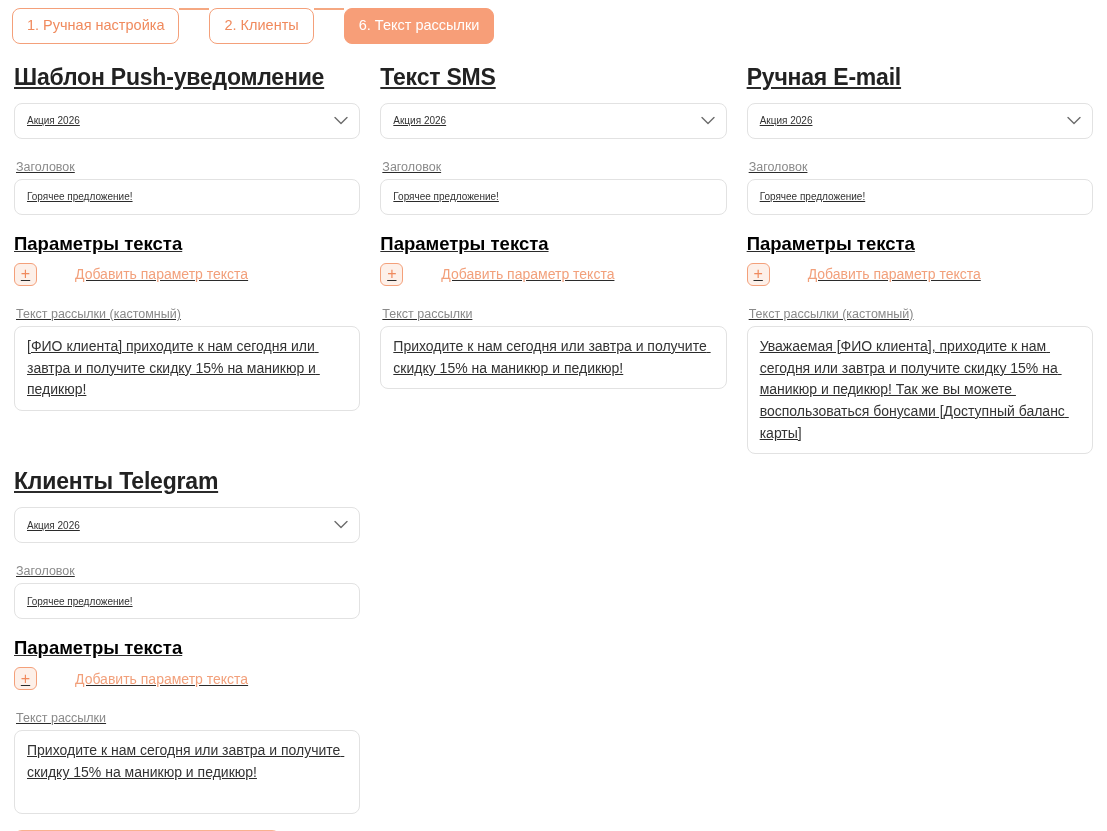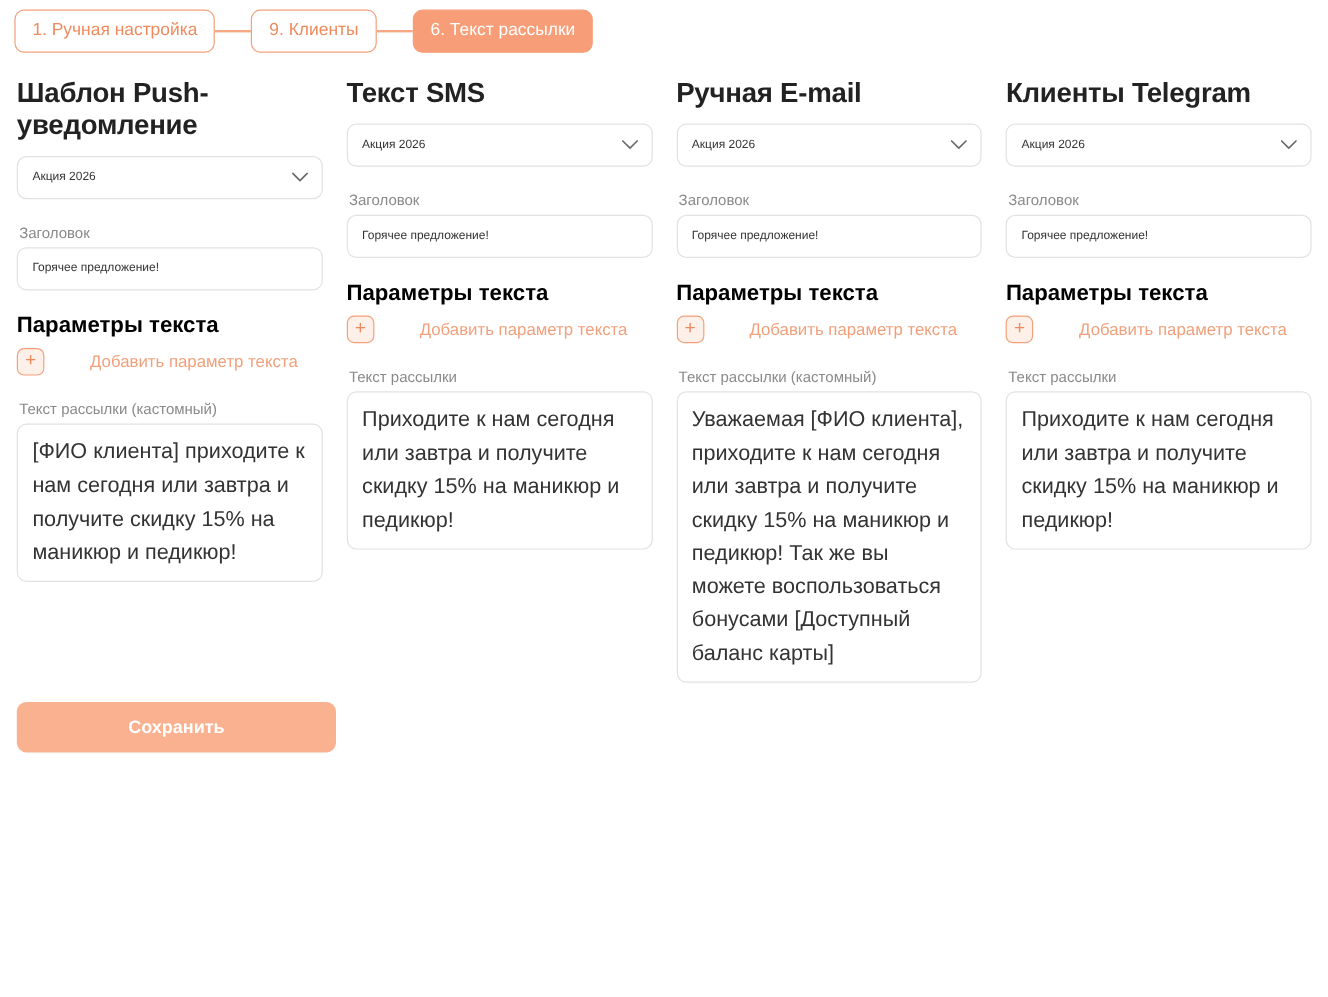--- a/index.html
+++ b/index.html
@@ -13,21 +13,20 @@
     width: 1107px;
     min-height: 831px;
     position: relative;
     padding: 0;
     overflow: hidden;
   }
 
   
   .steps {
     display: flex;
-    align-items: center;
     padding: 8px 12px 6px 12px;
     gap: 0;
   }
   .step {
     border: 1px solid #f4a07a;
     border-radius: 8px;
     padding: 9px 14px;
     font-size: 14.5px;
     color: #f08a5d;
     background: #ffffff;
@@ -42,23 +41,24 @@
   .step-connector {
     width: 30px;
     height: 2px;
     background: #f5a882;
     flex: 0 0 auto;
   }
 
   
   .grid {
     display: grid;
-    grid-template-columns: 1fr 1fr 1fr 1fr;
+    grid-template-columns: 1fr 1fr 1fr;
     column-gap: 20px;
     padding: 0 14px;
+    text-decoration: underline;
   }
   .col { min-width: 0; }
 
   h2.section-title {
     font-size: 23px;
     font-weight: 700;
     margin: 14px 0 12px 0;
     color: #222222;
     letter-spacing: -0.2px;
   }
@@ -128,21 +128,21 @@
     color: #f2a07b;
     margin-left: 28px;
   }
 
   .textarea-box {
     width: 100%;
     min-height: 62px;
     border: 1px solid #e2e2e2;
     border-radius: 8px;
     background: #ffffff;
-    font-size: 18px;
+    font-size: 14px;
     color: #333333;
     padding: 9px 12px;
     line-height: 1.55;
     font-family: "Liberation Sans", sans-serif;
     white-space: pre-wrap;
   }
   .textarea-box.tall { min-height: 84px; }
 
   .save-row { padding: 16px 14px 18px 14px; }
   .save-btn {
@@ -164,21 +164,21 @@
 <body>
 
 <div class="page">
 
   <div class="steps">
     <div class="step">
       <span>1. Ручная настройка</span>
     </div>
     <div class="step-connector"></div>
     <div class="step">
-      <span>9. Клиенты</span>
+      <span>2. Клиенты</span>
     </div>
     <div class="step-connector"></div>
     <div class="step active">
       <span>6. Текст рассылки</span>
     </div>
   </div>
 
   <div class="grid">
 
     <div class="col">

